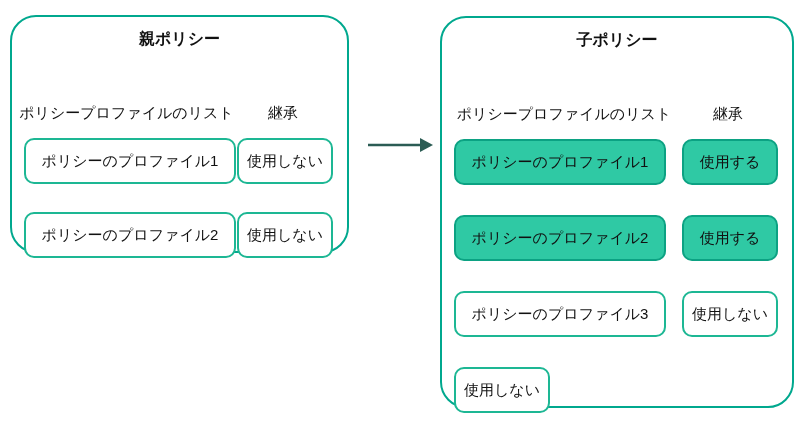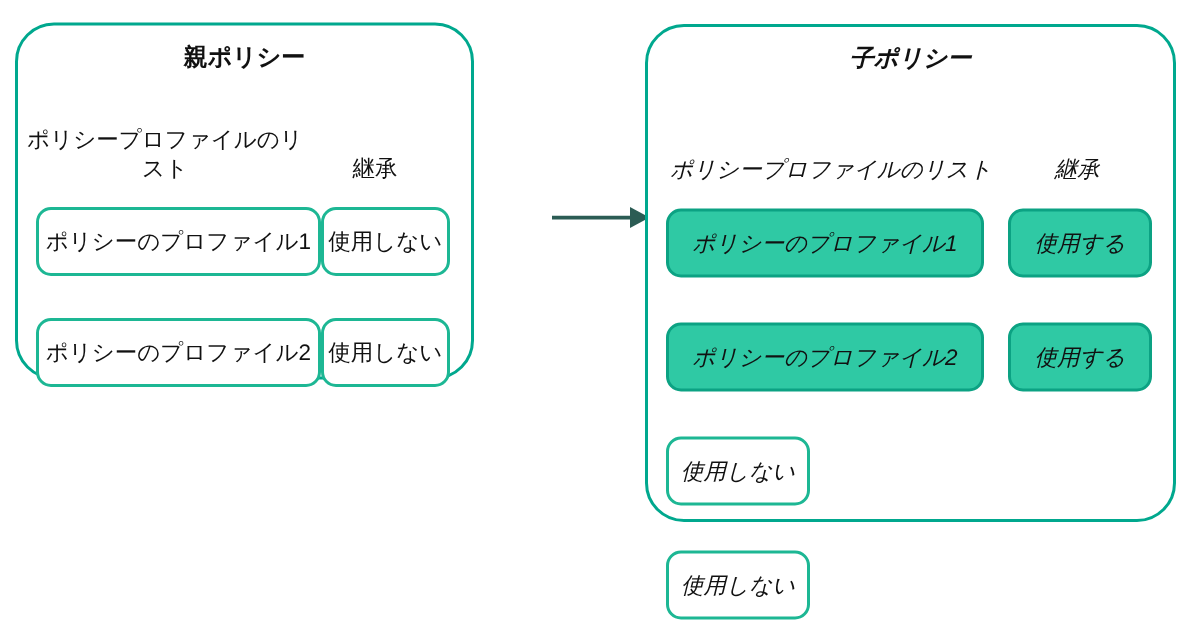--- a/index.html
+++ b/index.html
@@ -19,29 +19,28 @@
   .panel {
     position: absolute;
     box-sizing: border-box;
     background: #ffffff;
     border: 2px solid #00a88e;
     border-radius: 26px;
   }
   .panel-parent {
     left: 10px;
     top: 15px;
-    width: 306px;
+    width: 339px;
     height: 238px;
   }
   .panel-child {
-    left: 430px;
+    left: 440px;
     top: 16px;
     width: 354px;
-    height: 332px;
-    font-style: italic;
+    height: 392px;
   }
   .panel-title {
     margin-top: 12px;
     text-align: center;
     font-size: 16px;
     font-weight: bold;
     line-height: 19px;
   }
   .headers {
     display: flex;
@@ -136,20 +135,21 @@
     <div class="rows">
       <div class="row filled">
         <div class="box profile-box">ポリシーのプロファイル1</div>
         <div class="box inherit-box">使用する</div>
       </div>
       <div class="row filled">
         <div class="box profile-box">ポリシーのプロファイル2</div>
         <div class="box inherit-box">使用する</div>
       </div>
       <div class="row">
+        <div class="box profile-box">ポリシーのプロファイル3</div>
         <div class="box inherit-box">使用しない</div>
       </div>
       <div class="row">
         <div class="box inherit-box">使用しない</div>
       </div>
     </div>
   </div>
 
 </div>
 

